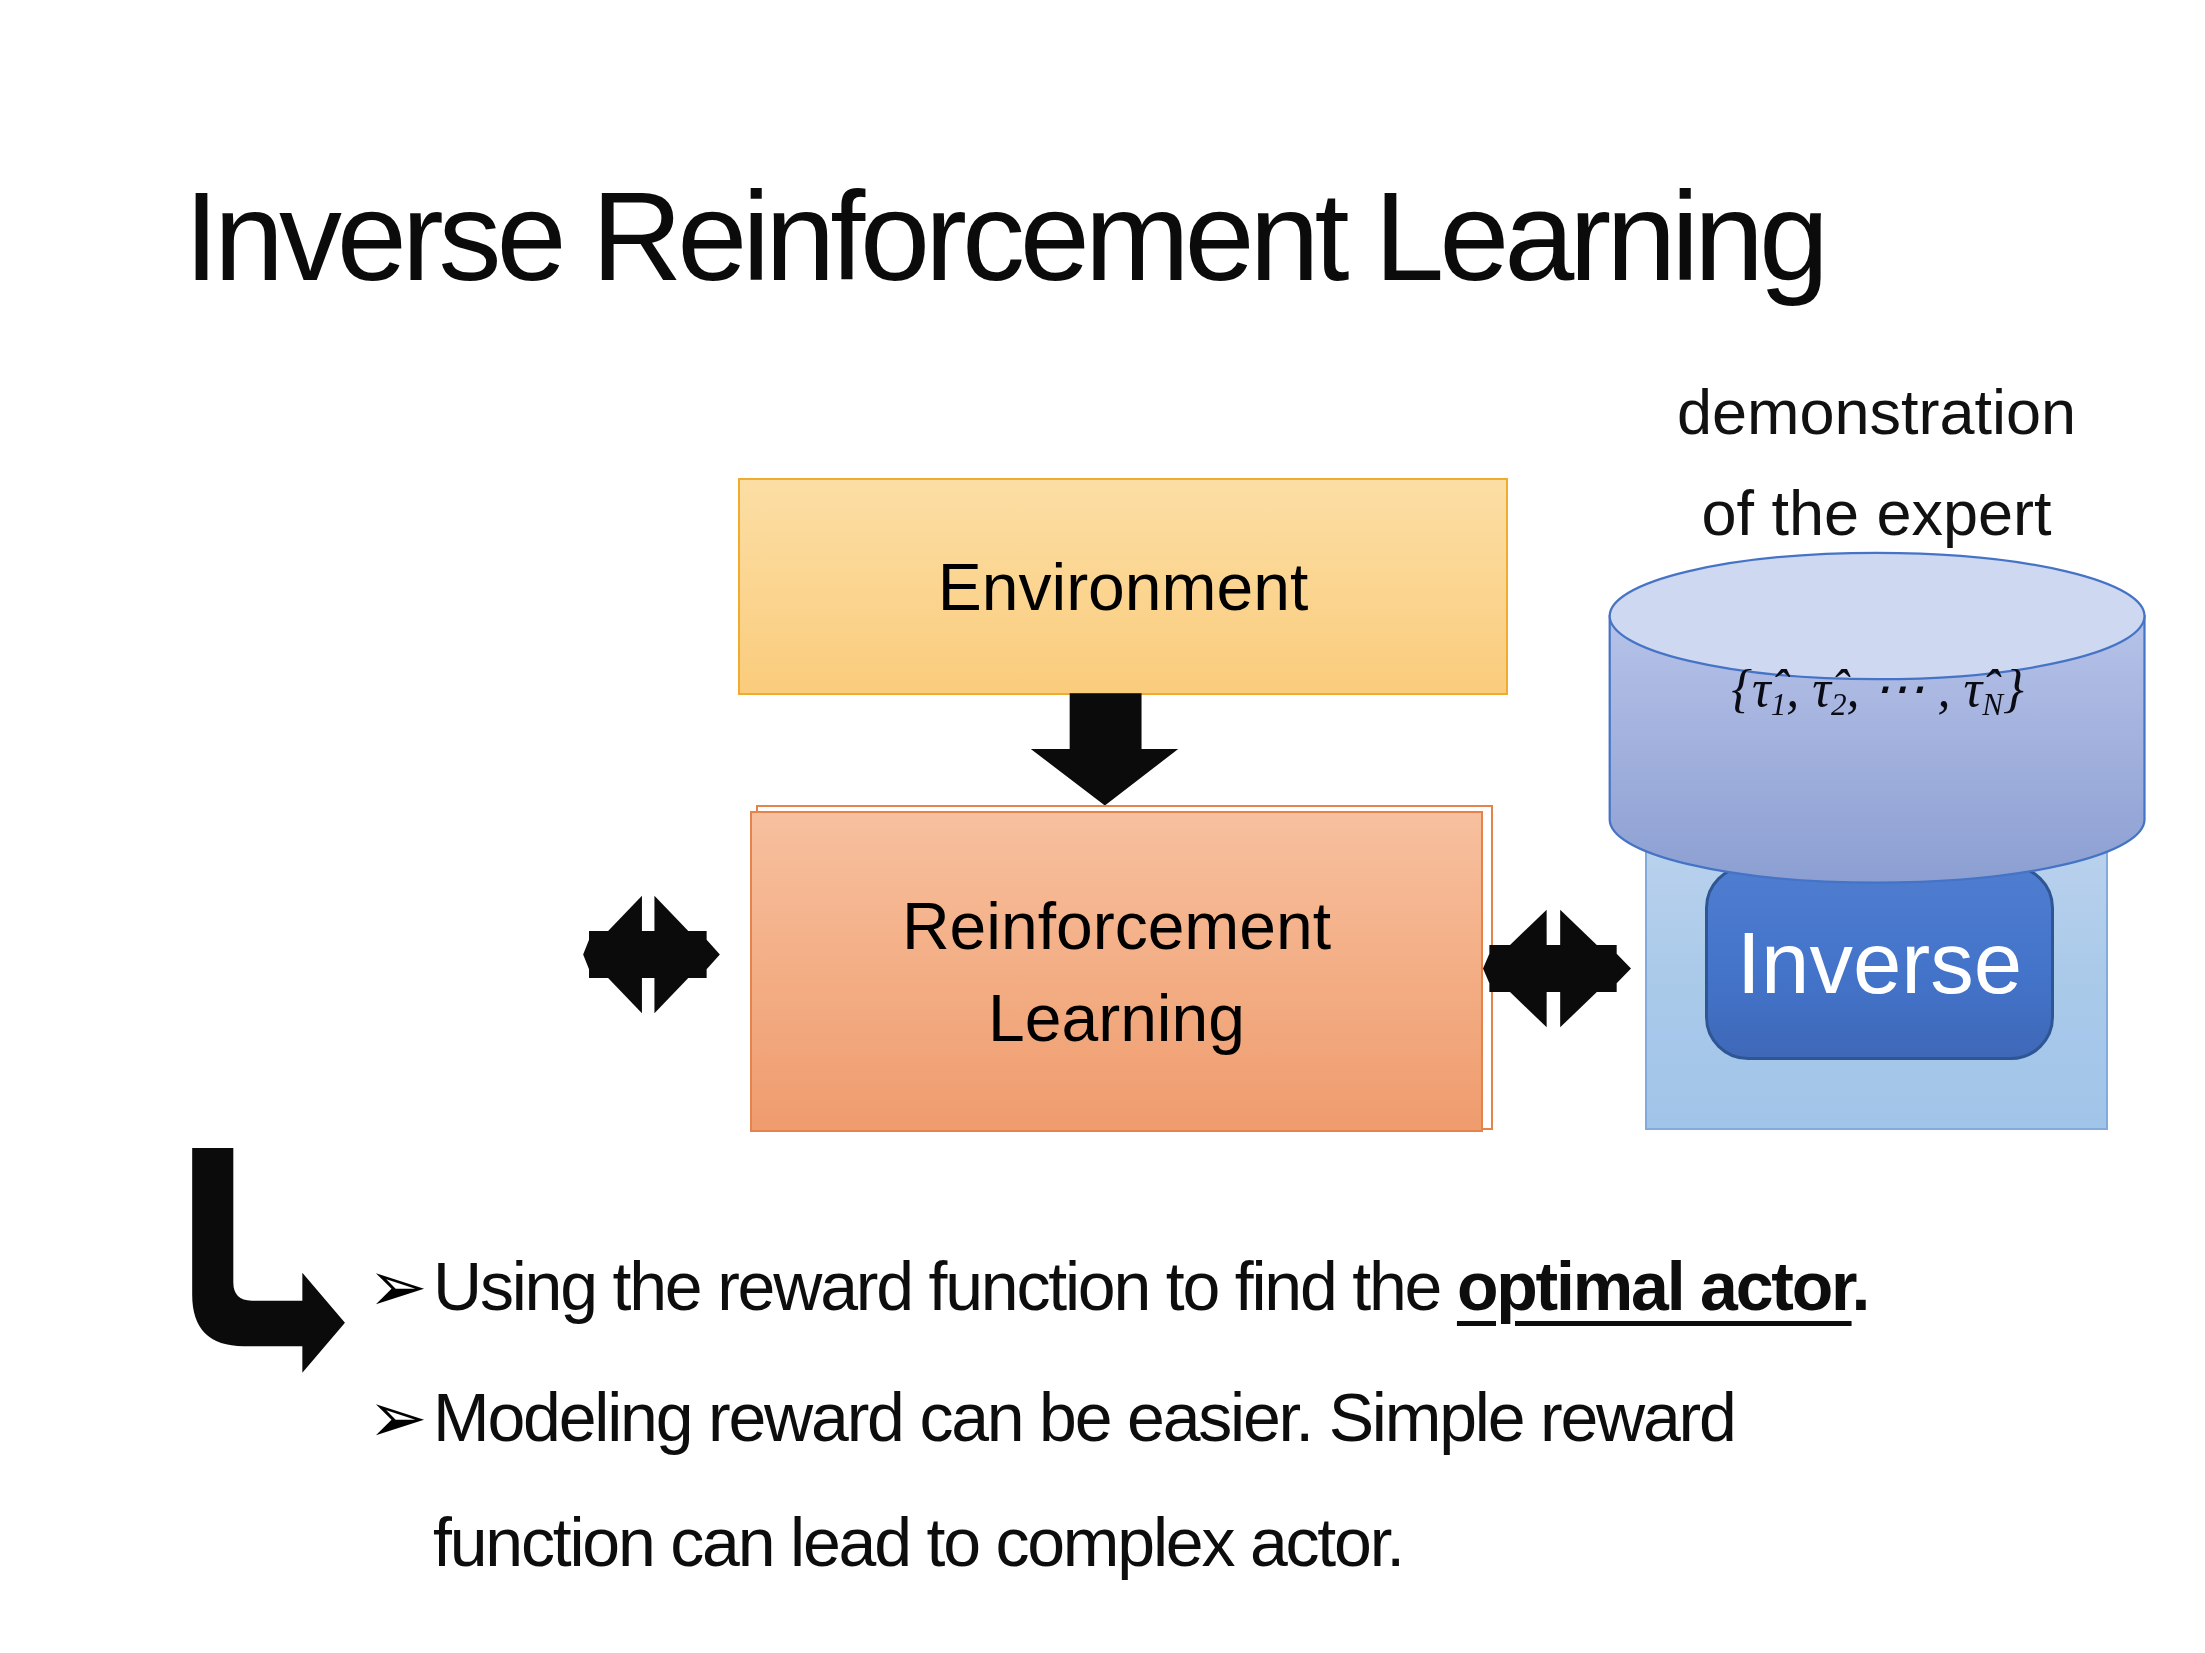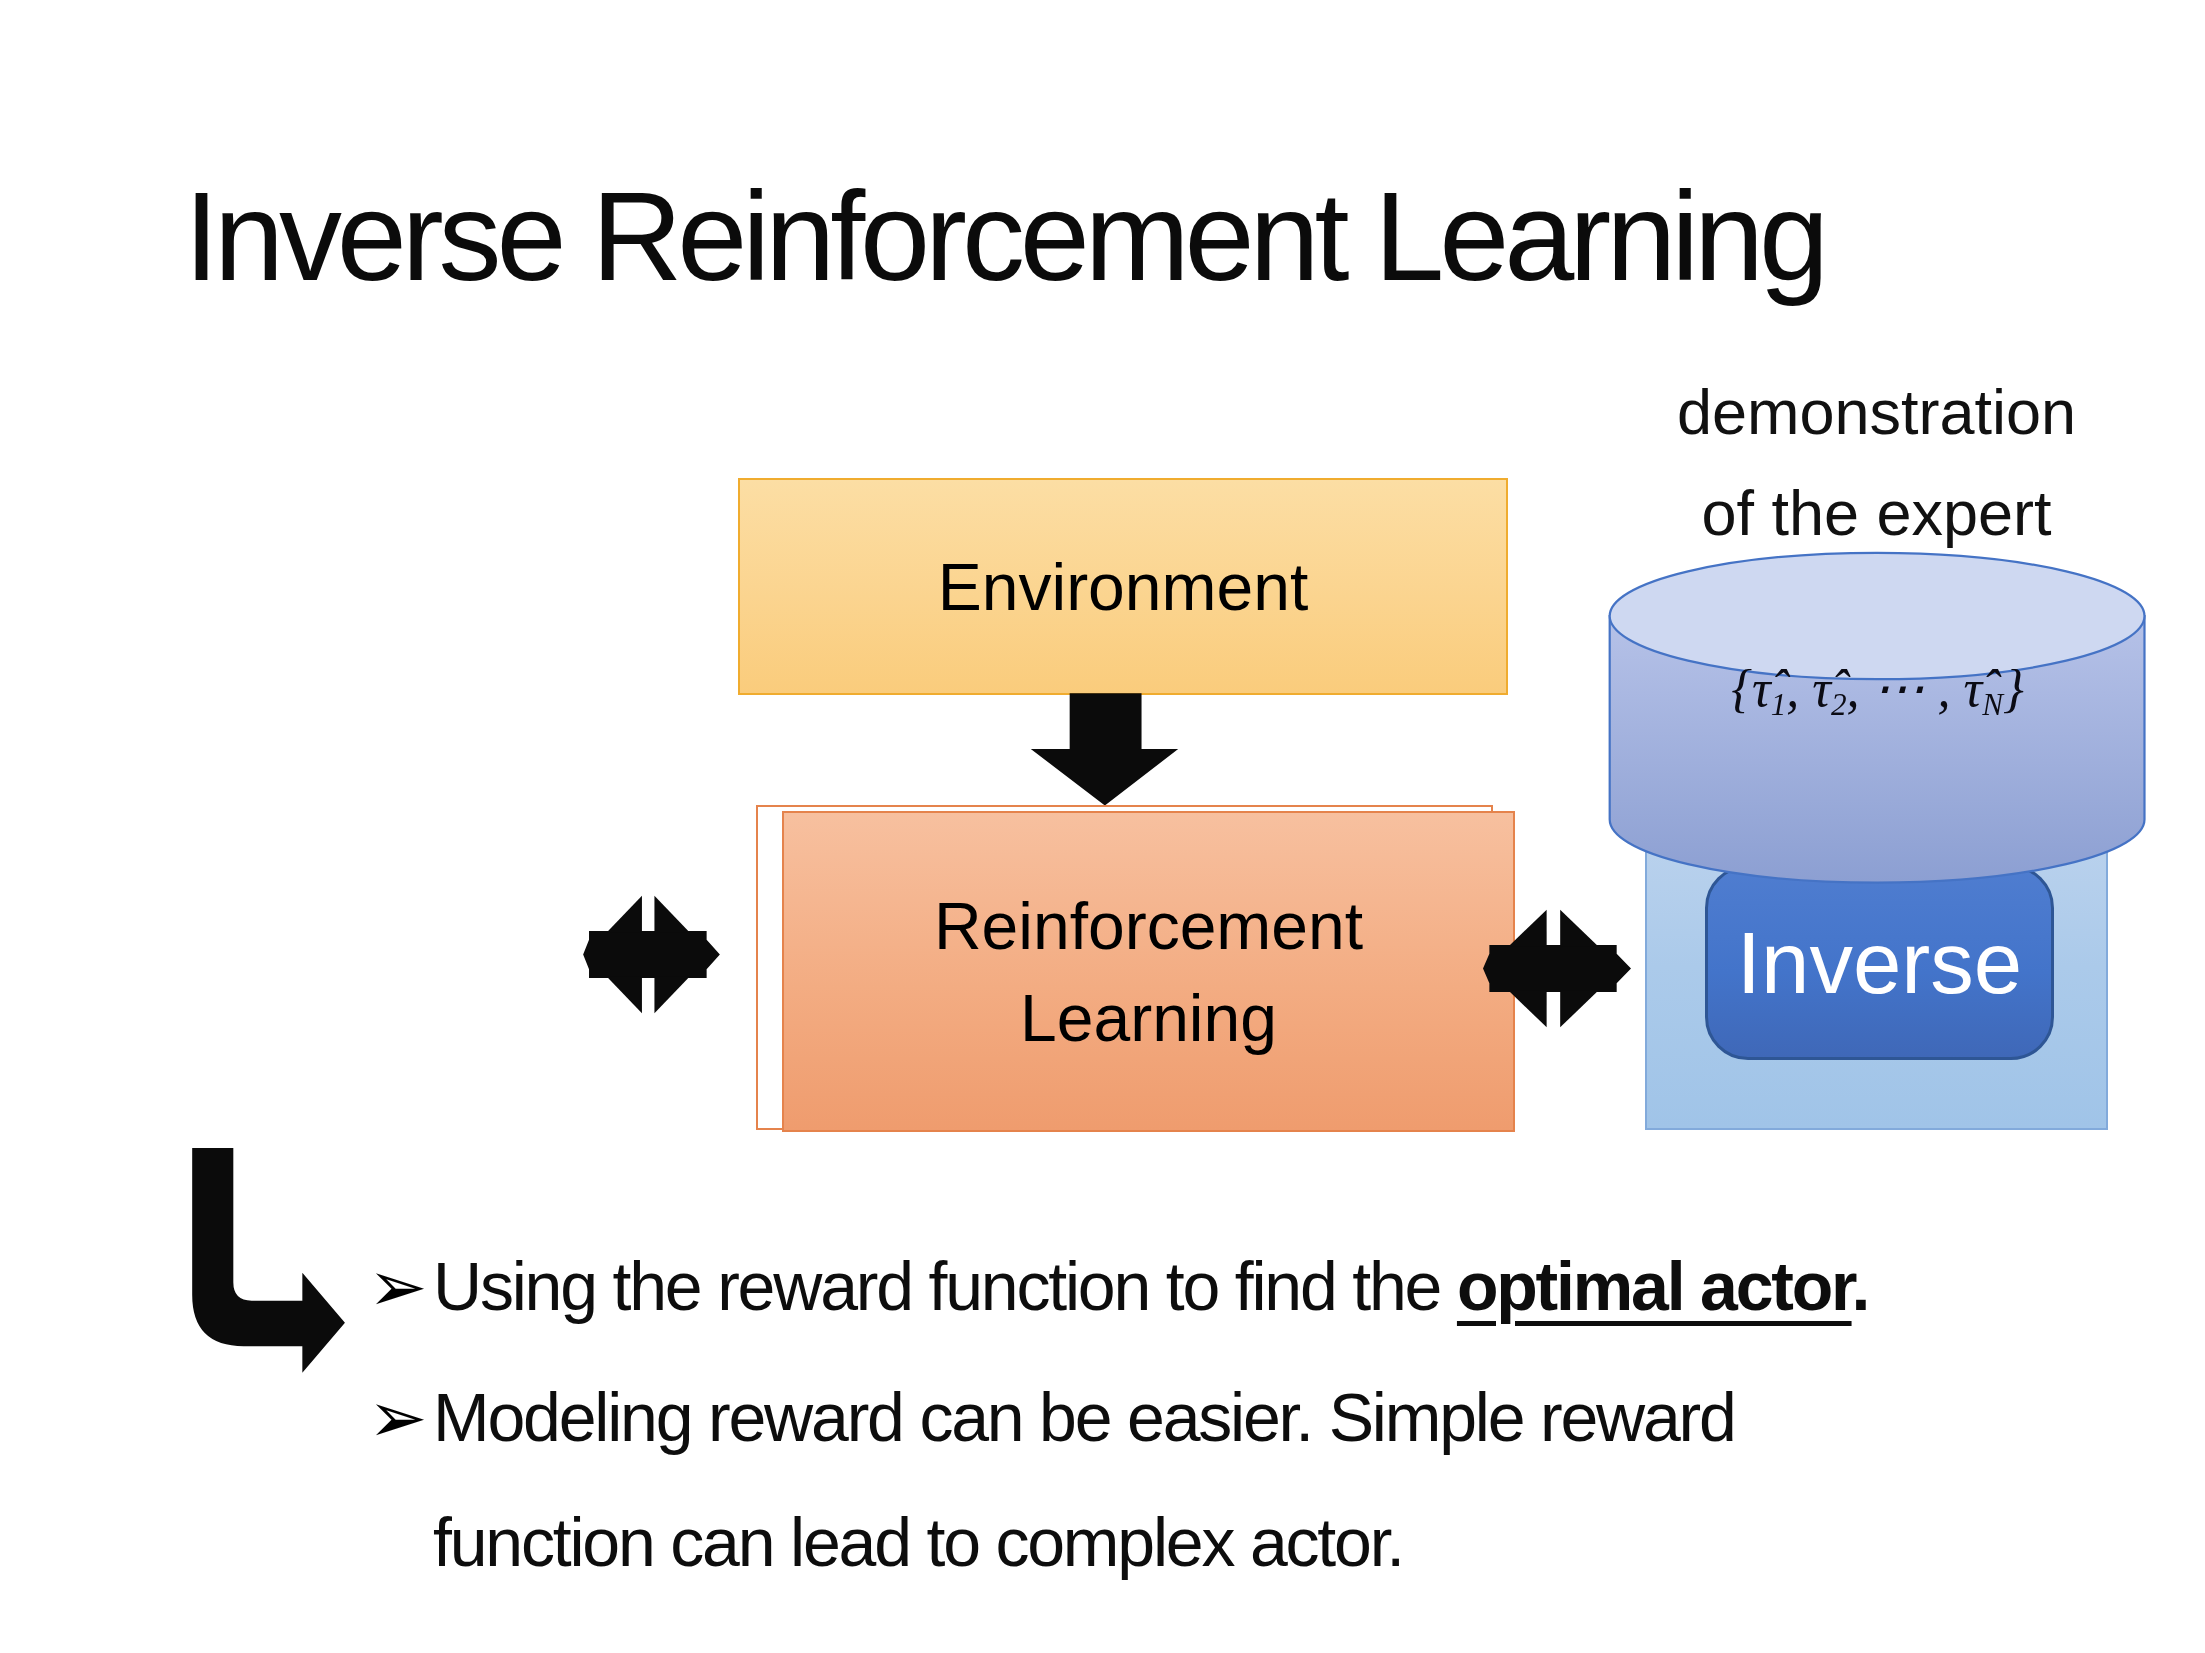--- a/index.html
+++ b/index.html
@@ -13,21 +13,21 @@
   
   .dbox{display:flex;flex-direction:column;align-items:center;justify-content:center;
         text-align:center;font-size:66px;line-height:92px;color:#000;box-sizing:border-box;}
 
   .env-box{left:726px;top:478px;width:770px;height:217px;border:2.9px solid #F0AC2F;
            background:linear-gradient(180deg,#FCDEA4 0%,#FBD48F 55%,#FACC7C 100%);margin-left:12px;}
   .reward-box{left:114px;top:804px;width:459px;height:323px;border:2.9px solid #73AA51;
            background:linear-gradient(170deg,#B4D89D 0%,#A7D08C 50%,#9CC87D 100%);}
   .rl-outline{left:756px;top:805px;width:733px;height:321px;border:2.2px solid #E5834C;background:transparent;}
   .rl-box{left:750px;top:811px;width:733px;height:321px;border:2.9px solid #E5834C;
-           background:linear-gradient(180deg,#F7C09F 0%,#F3AC82 55%,#EF9C6E 100%);margin-left:32px;}
+           background:linear-gradient(180deg,#F7C09F 0%,#F3AC82 55%,#EF9C6E 100%);}
   .expert-container{left:1645px;top:803px;width:463px;height:327px;border:2.2px solid #82AADB;
            background:linear-gradient(180deg,#BED4EE 0%,#ABCAEA 50%,#A0C4E8 100%);box-sizing:border-box;}
   .expert-box{left:1705px;top:865px;width:349px;height:195px;border:3.7px solid #2E5695;border-radius:43px;
            background:linear-gradient(180deg,#4F7DD0 0%,#4374CA 55%,#3F68B8 100%);
            display:flex;align-items:center;justify-content:center;color:#ffffff;font-size:87px;box-sizing:border-box;}
 
   
   .demo{left:1619px;top:362px;width:515px;text-align:center;font-size:63px;line-height:101px;color:#111;}
 
   

